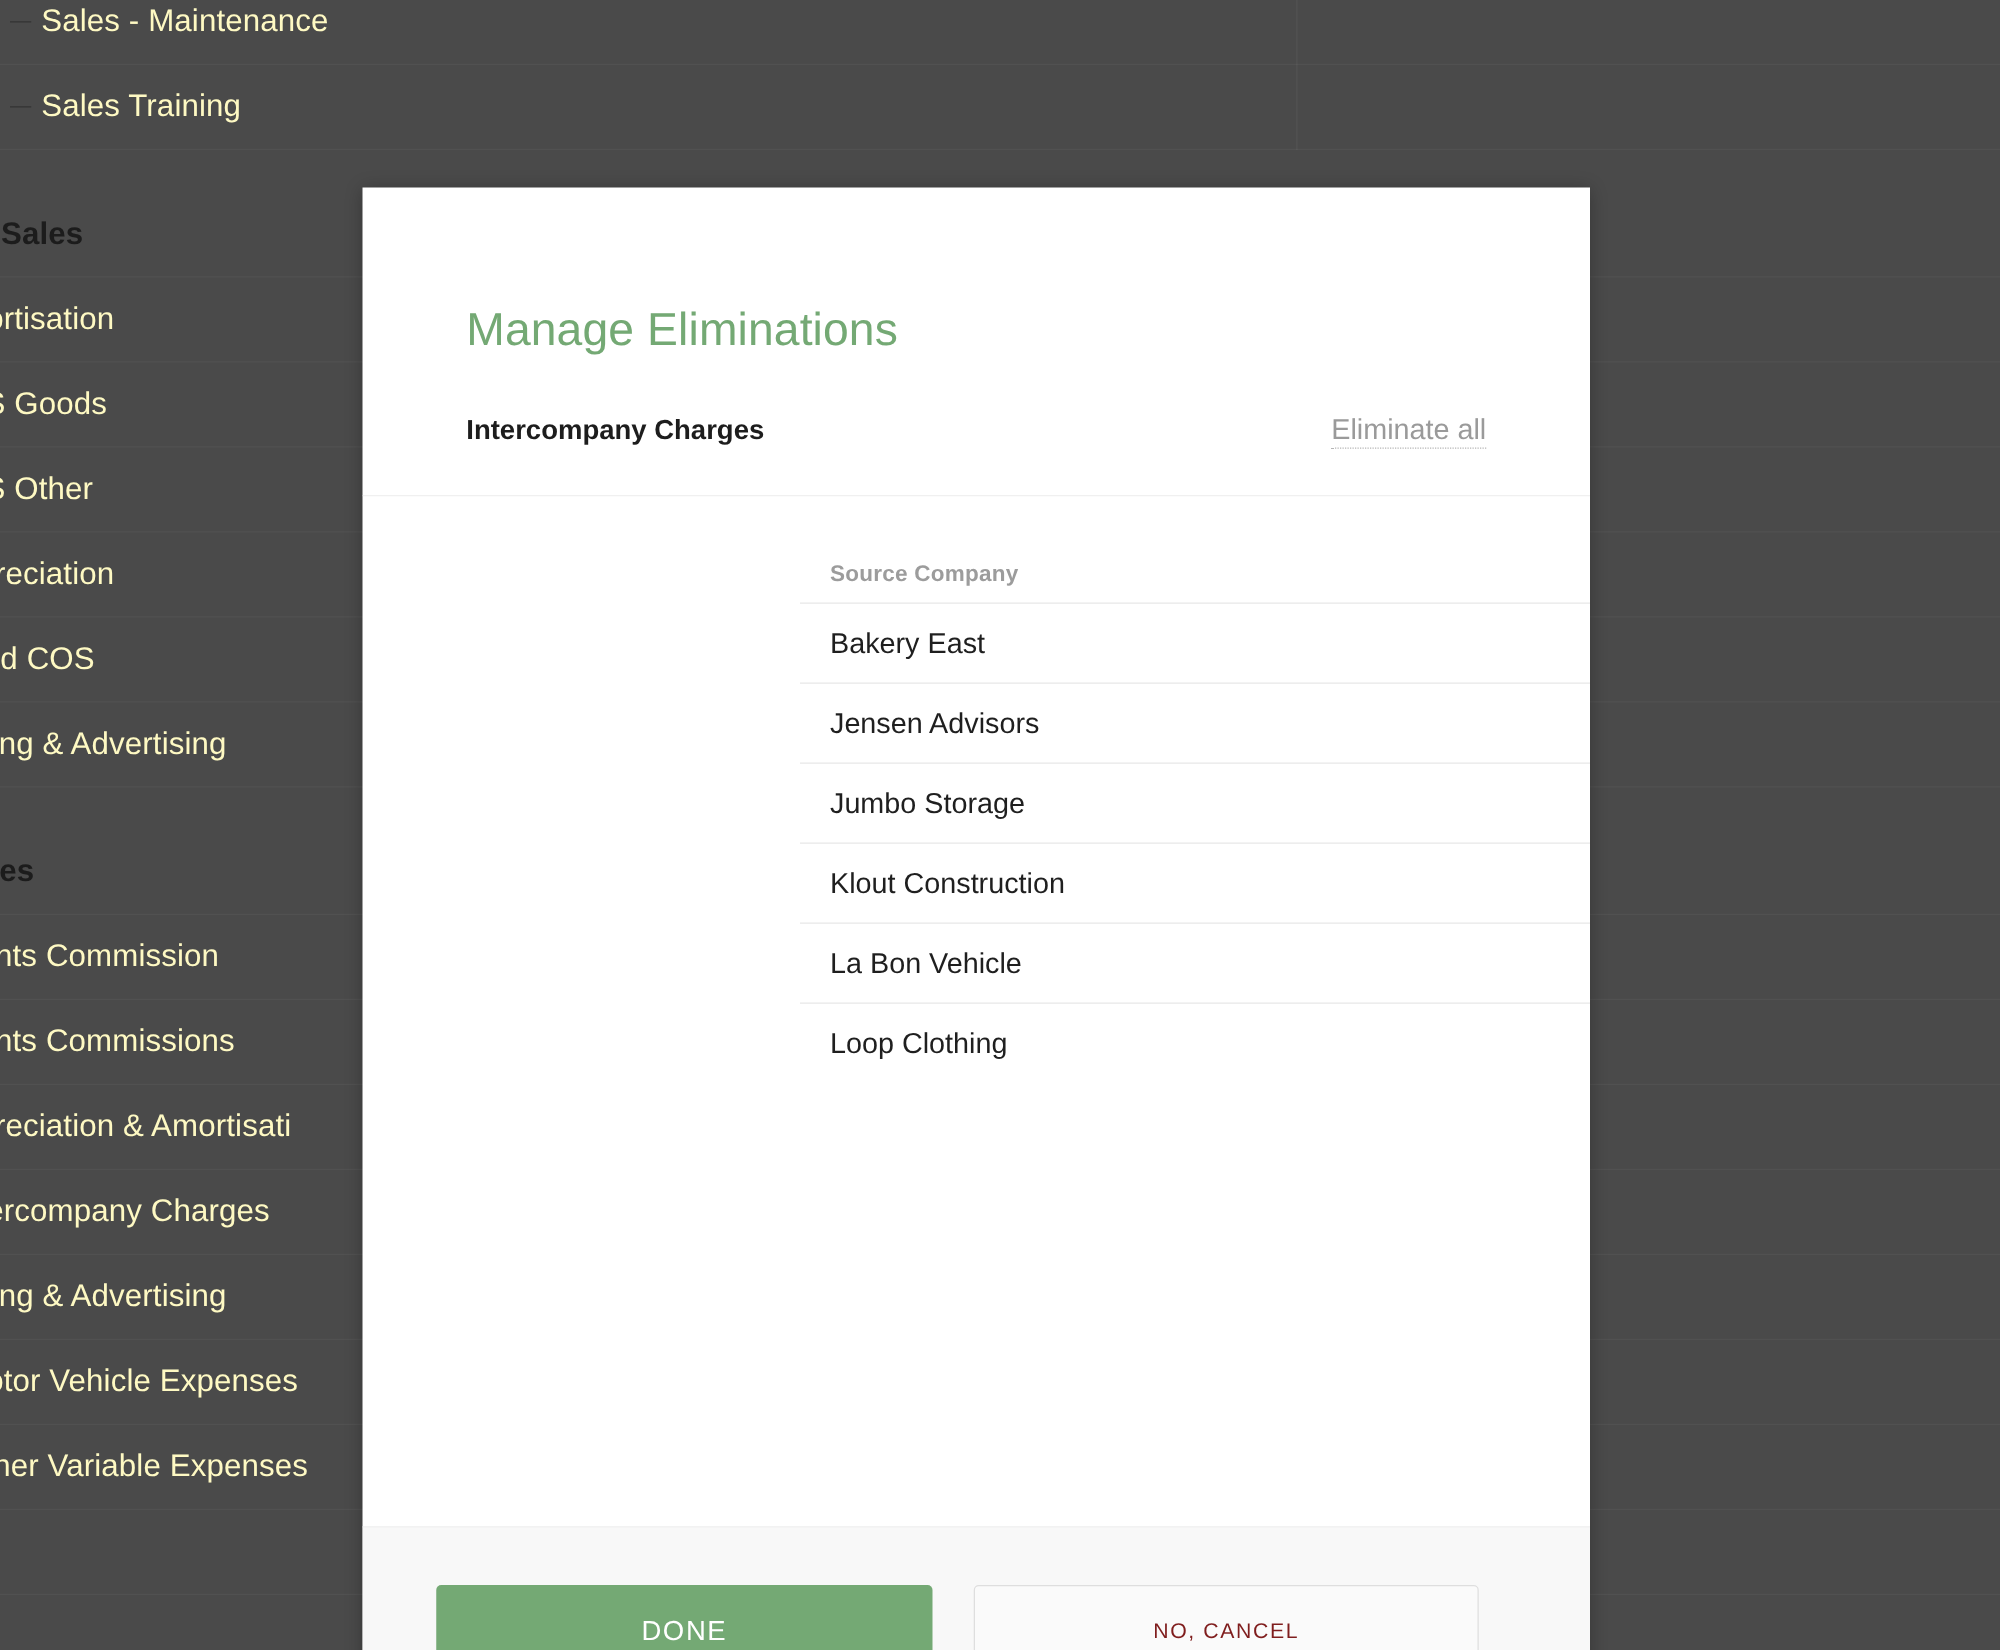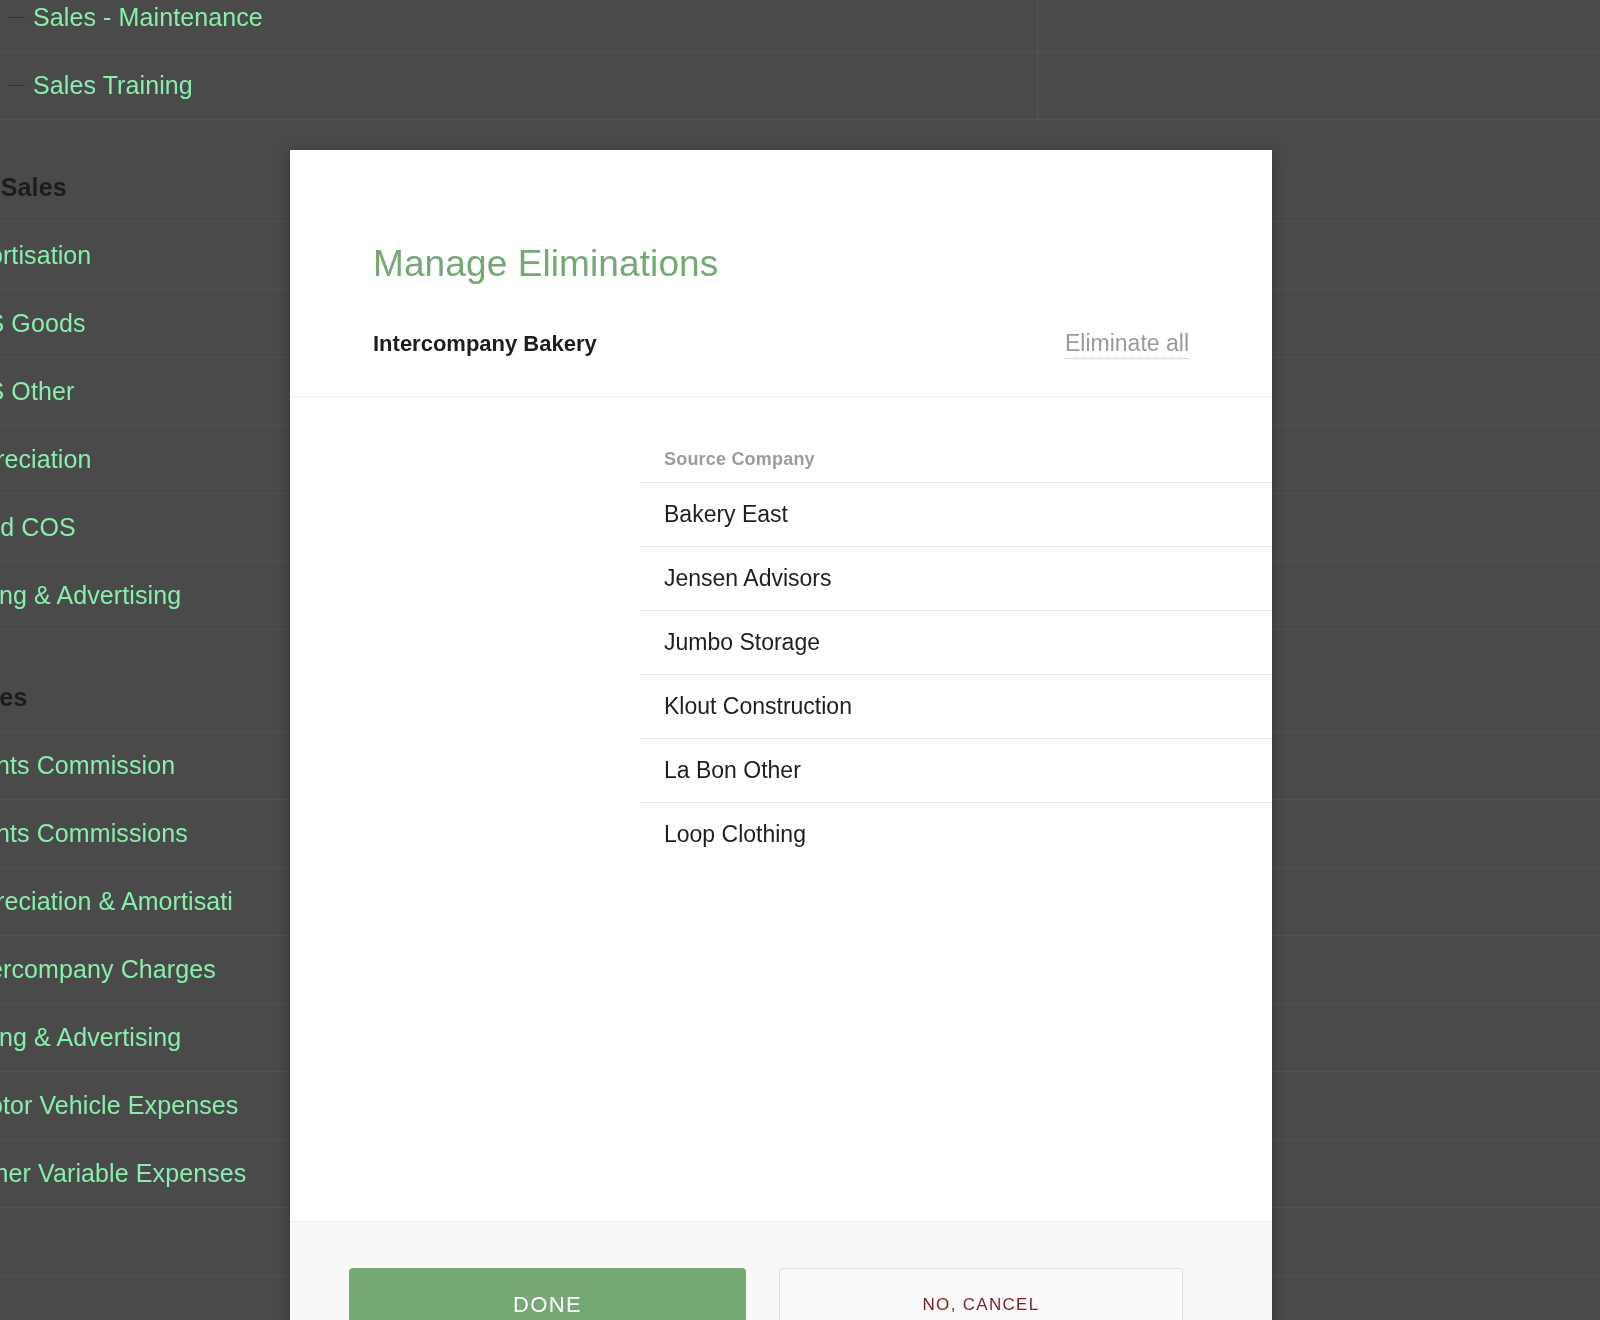--- a/index.html
+++ b/index.html
@@ -39,21 +39,21 @@
     left: 8px;
     width: 17px;
     height: 1px;
     background: rgba(0,0,0,0.32);
   }
 
   .bg-label {
     position: absolute;
     left: 33px;
     font-size: 25px;
-    color: #86efac;
+    color: #fef9c3;
     white-space: nowrap;
     letter-spacing: 0.1px;
   }
 
   .bg-row.group .bg-label {
     left: -30px;
     font-weight: bold;
     font-size: 25px;
     color: #1c1c1c;
   }
@@ -315,21 +315,21 @@
       </div>
     </div>
 </div>
 
 <div id="modal">
 
   <div id="modal-header">
     <h1 id="dialog-title">Manage Eliminations</h1>
 
     <div id="subject-row">
-      <span id="subject-label">Intercompany Bakery</span>
+      <span id="subject-label">Intercompany Charges</span>
       <span id="eliminate-all">Eliminate all</span>
     </div>
   </div>
 
   <div id="table-region">
     <div id="table">
       <div id="table-head">
         <span class="th">Source Company</span>
 
       </div>
@@ -340,21 +340,21 @@
           <div class="trow">
             <span class="cell-name">Jensen Advisors</span>
           </div>
           <div class="trow">
             <span class="cell-name">Jumbo Storage</span>
           </div>
           <div class="trow">
             <span class="cell-name">Klout Construction</span>
           </div>
           <div class="trow">
-            <span class="cell-name">La Bon Other</span>
+            <span class="cell-name">La Bon Vehicle</span>
           </div>
           <div class="trow">
             <span class="cell-name">Loop Clothing</span>
           </div>
         </div>
     </div>
   </div>
 
   <div id="modal-footer">
     <div id="footer-buttons">

